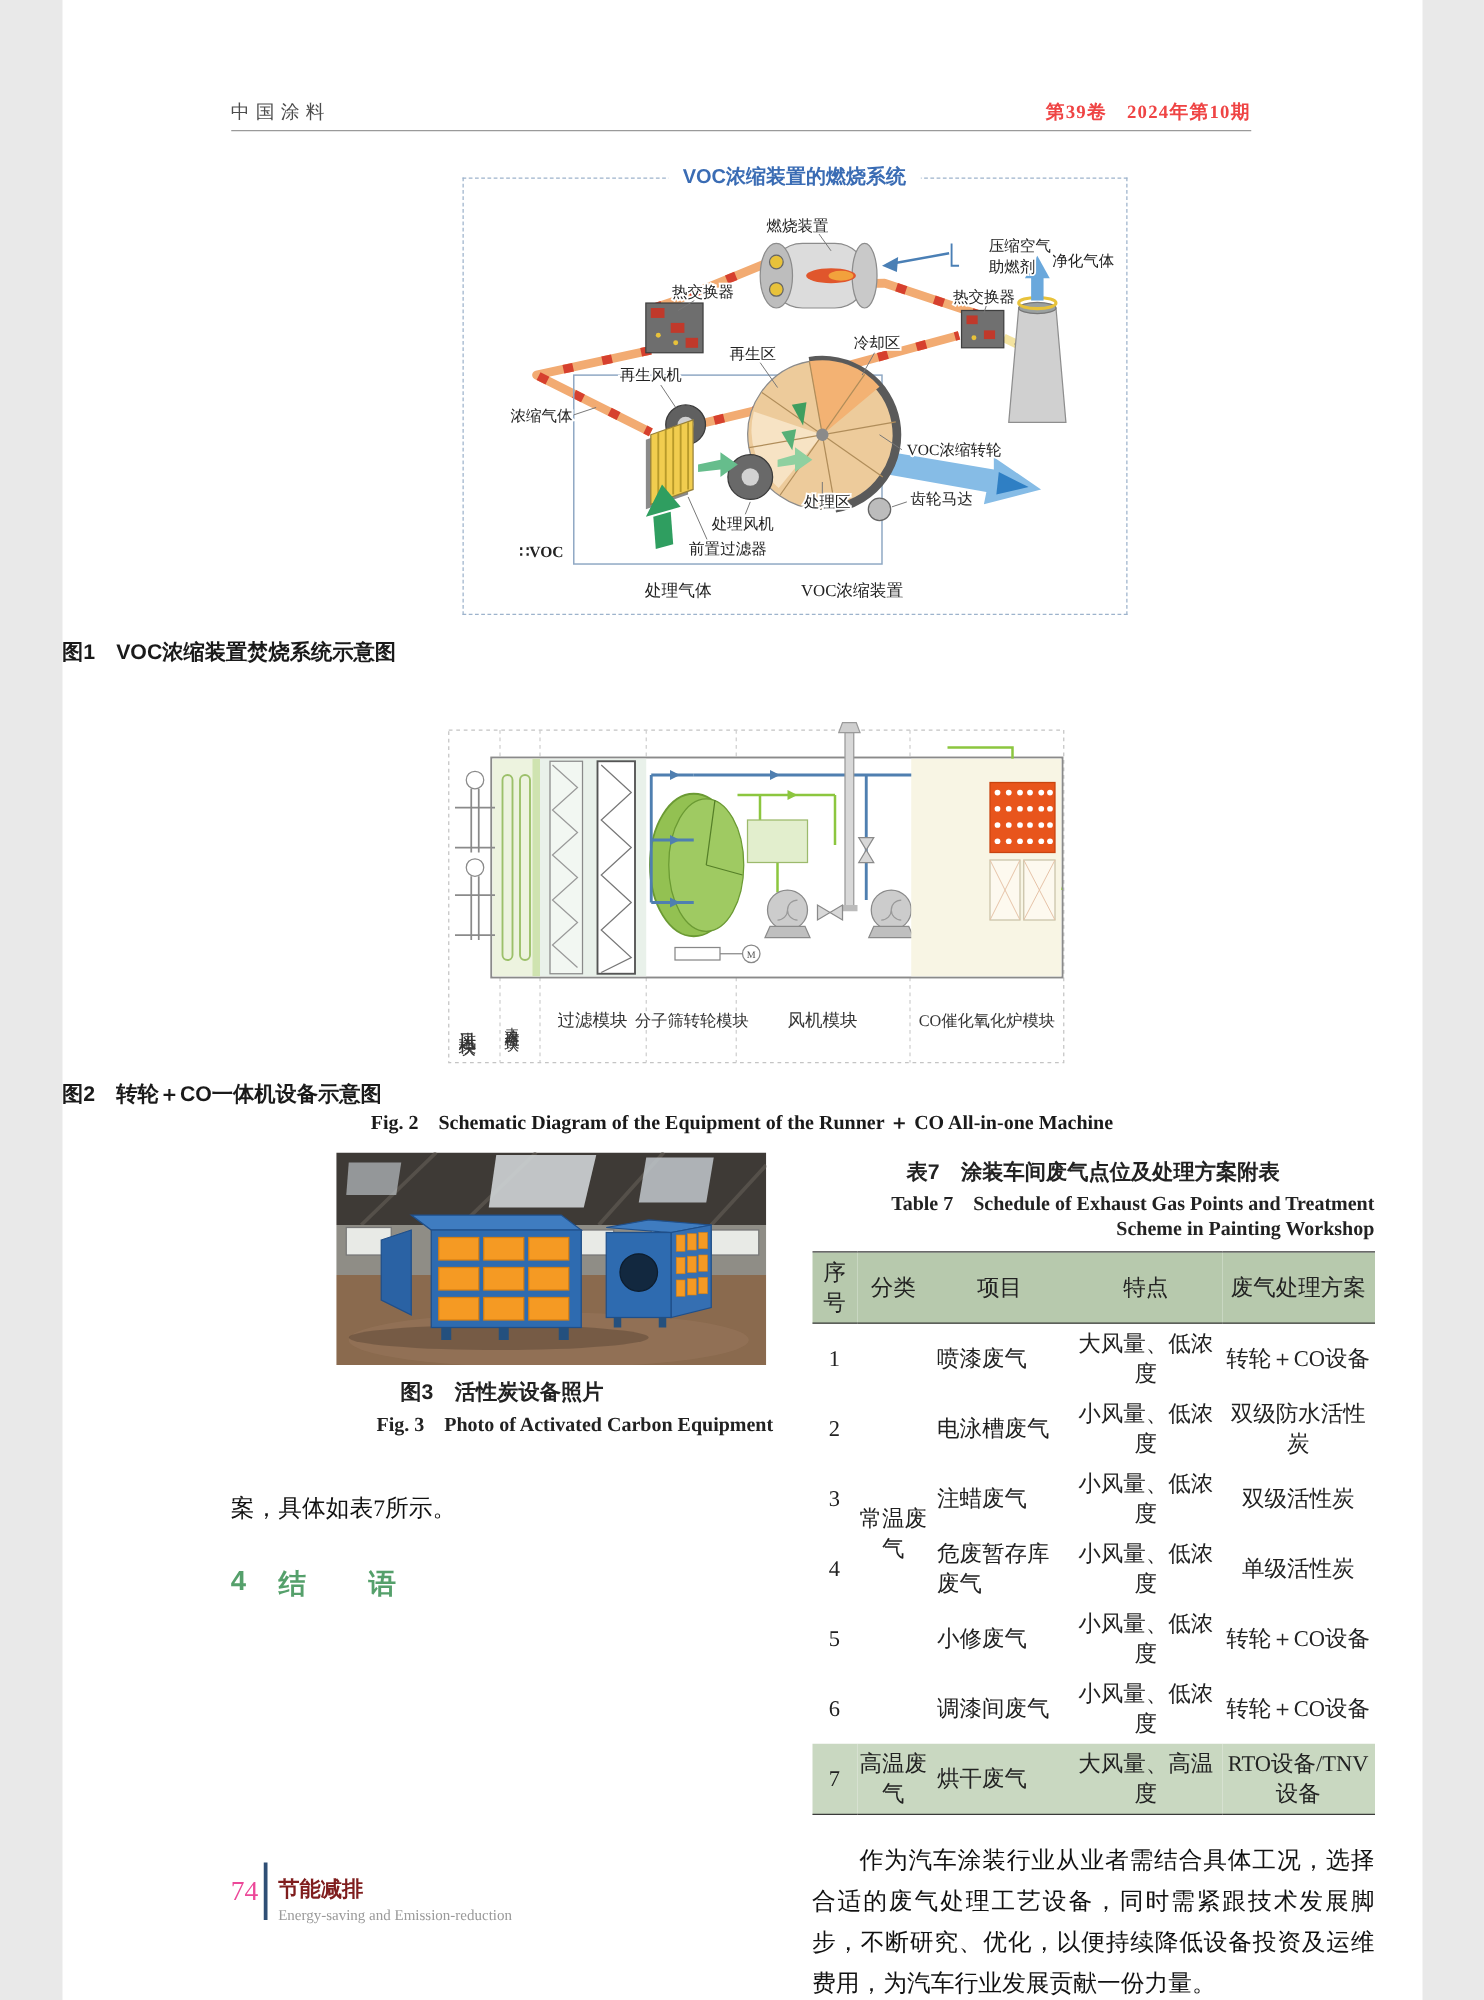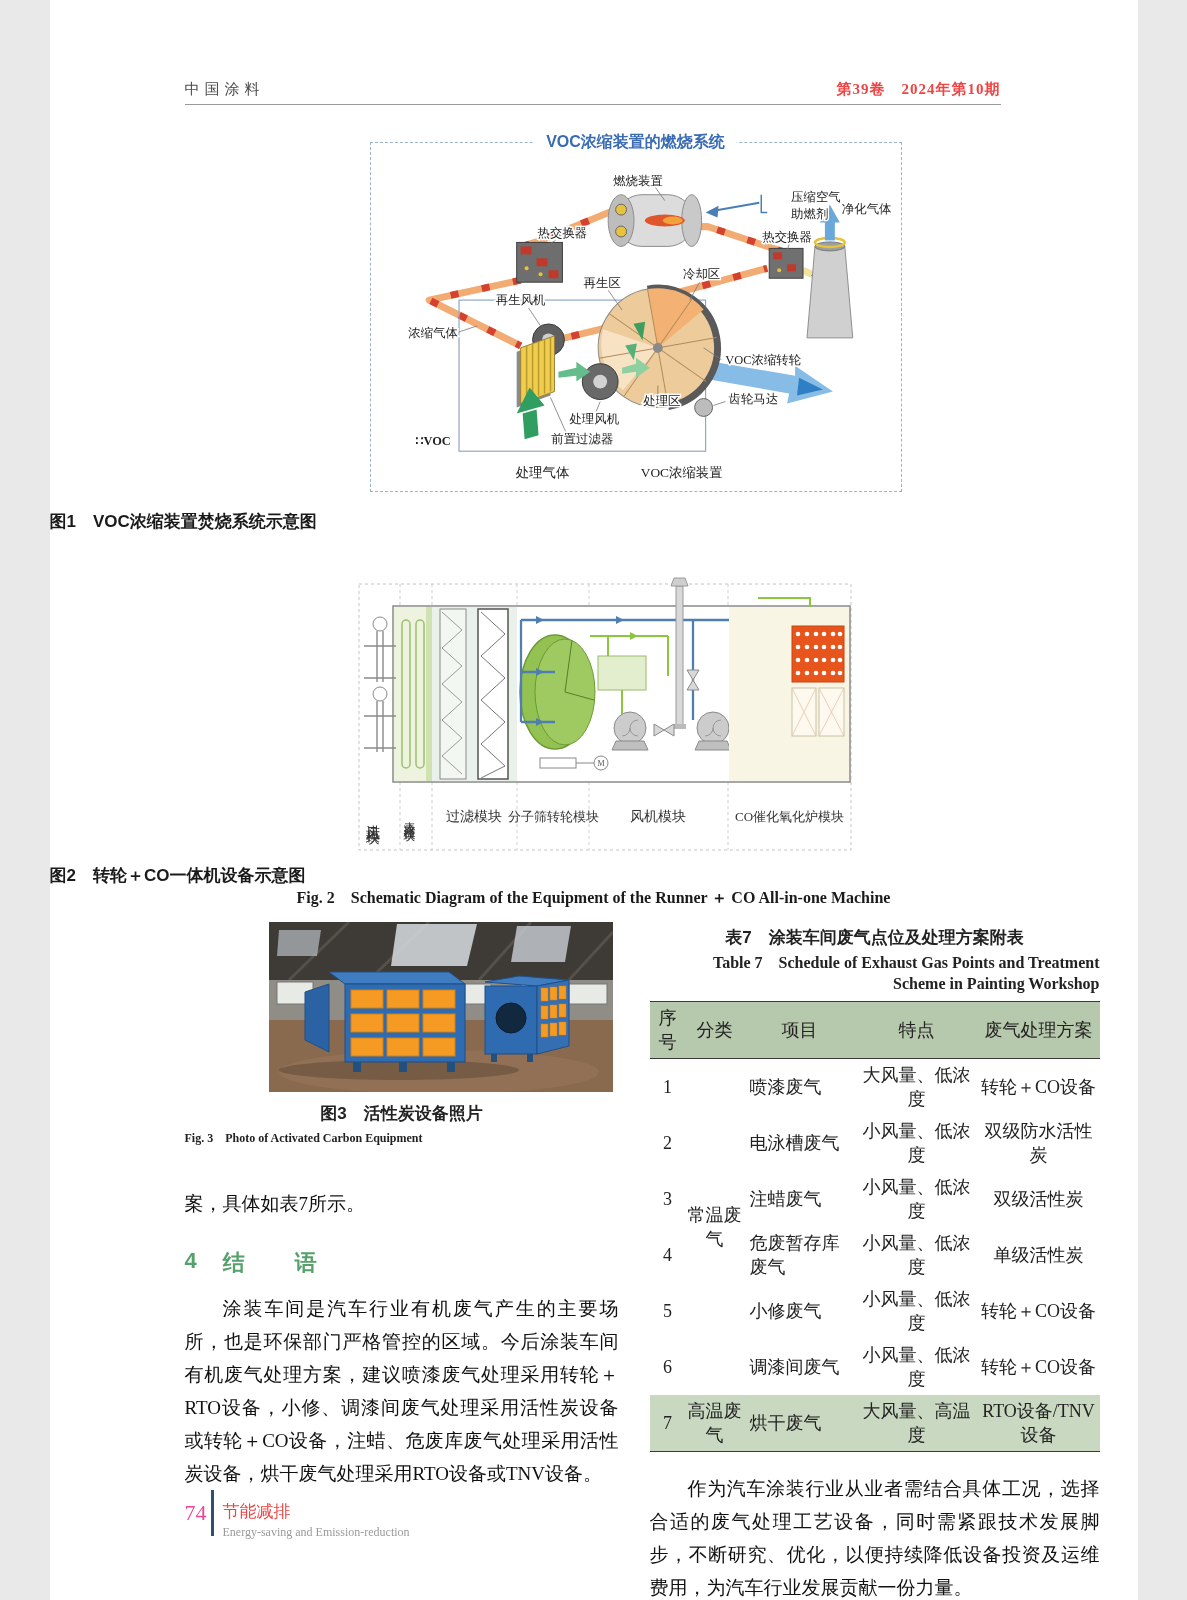--- a/index.html
+++ b/index.html
@@ -23,21 +23,21 @@
   
   .fig2-wrap{left:308px;top:576px;width:494px;height:278px;}
   .fig2-label{position:absolute;font-size:14px;color:#333;text-align:center;}
   .fig2-label.vert{writing-mode:vertical-rl;text-orientation:upright;letter-spacing:2px;}
   
   .col-left{left:135px;top:922px;width:434px;}
   .col-right{left:600px;top:926px;width:450px;}
   .photo{display:block;margin-left:84px;}
   .cap3-zh{text-align:center;font-family:"Liberation Sans",sans-serif;font-weight:bold;
            font-size:17px;margin-top:10px;}
-  .cap3-en{text-align:left;font-weight:bold;font-size:12px;margin-top:5px;}
+  .cap3-en{text-align:right;font-weight:bold;font-size:16px;margin-top:5px;}
   .para{font-size:19px;line-height:33px;text-align:justify;color:#111;}
   .indent{text-indent:2em;}
   .left-intro{margin-top:40px;}
   .sec-head{margin-top:28px;font-family:"Liberation Sans",sans-serif;font-weight:bold;
             font-size:22px;color:#55a06b;display:flex;gap:26px;}
   .sec-head .t{letter-spacing:14px;}
   .left-para{margin-top:14px;}
   
   .tbl-title-zh{text-align:center;font-family:"Liberation Sans",sans-serif;font-weight:bold;
                 font-size:17px;}
@@ -47,22 +47,22 @@
   table.t7 td,table.t7 th{padding:4px 2px;font-weight:normal;line-height:24px;}
   table.t7 thead tr{background:#b7c9ad;border-bottom:1.5px solid #3a3a3a;}
   table.t7 .c{text-align:center;}
   table.t7 .l{text-align:left;padding-left:6px;}
   table.t7 tr.hot{background:#c9d8c1;}
   .right-para{margin-top:20px;}
   
   .footer{left:135px;top:1486px;display:flex;align-items:center;}
   .footer .no{font-size:22px;color:#ec4899;margin-right:4px;}
   .footer .bar{width:3px;height:46px;background:#2f4f75;margin-right:9px;}
-  .footer .zh{font-family:"Liberation Sans",sans-serif;font-weight:normal;font-size:17px;
-              color:#ef4444;line-height:20px;margin-top:16px;}
+  .footer .zh{font-family:"Liberation Sans",sans-serif;font-weight:bold;font-size:17px;
+              color:#7f1d1d;line-height:20px;margin-top:16px;}
   .footer .en{font-size:12px;color:#9a9a9a;margin-top:3px;}
   svg text{font-family:"Liberation Serif",serif;}
 </style>
 </head>
 <body>
 
 <div class="page">
 
   <div class="abs hdr-left">中国涂料</div>
   <div class="abs hdr-right">第39卷　2024年第10期</div>
@@ -424,21 +424,20 @@
           <rect x="258" y="132" width="6" height="8" fill="#24507e"></rect>
       </g>
     </svg>
     <div class="cap3-zh">图3　活性炭设备照片</div>
     <div class="cap3-en">Fig. 3　Photo of Activated Carbon Equipment</div>
     <div class="para left-intro">案，具体如表7所示。</div>
     <div class="sec-head">
       <span class="n">4</span>
       <span class="t">结　语</span>
     </div>
-    <div class="para indent left-para">涂装车间是汽车行业有机废气产生的主要场所，也是环保部门严格管控的区域。今后涂装车间有机废气处理方案，建议喷漆废气处理采用转轮＋RTO设备，小修、调漆间废气处理采用活性炭设备或转轮＋CO设备，注蜡、危废库废气处理采用活性炭设备，烘干废气处理采用RTO设备或TNV设备。</div>
   </div>
 
   <div class="abs col-right">
     <div class="tbl-title-zh">表7　涂装车间废气点位及处理方案附表</div>
     <div class="tbl-title-en">Table 7　Schedule of Exhaust Gas Points and Treatment</div>
     <div class="tbl-title-en" style="margin-top:1px;">Scheme in Painting Workshop</div>
     <table class="t7">
       <colgroup>
           <col style="width:36px">
           <col style="width:58px">

